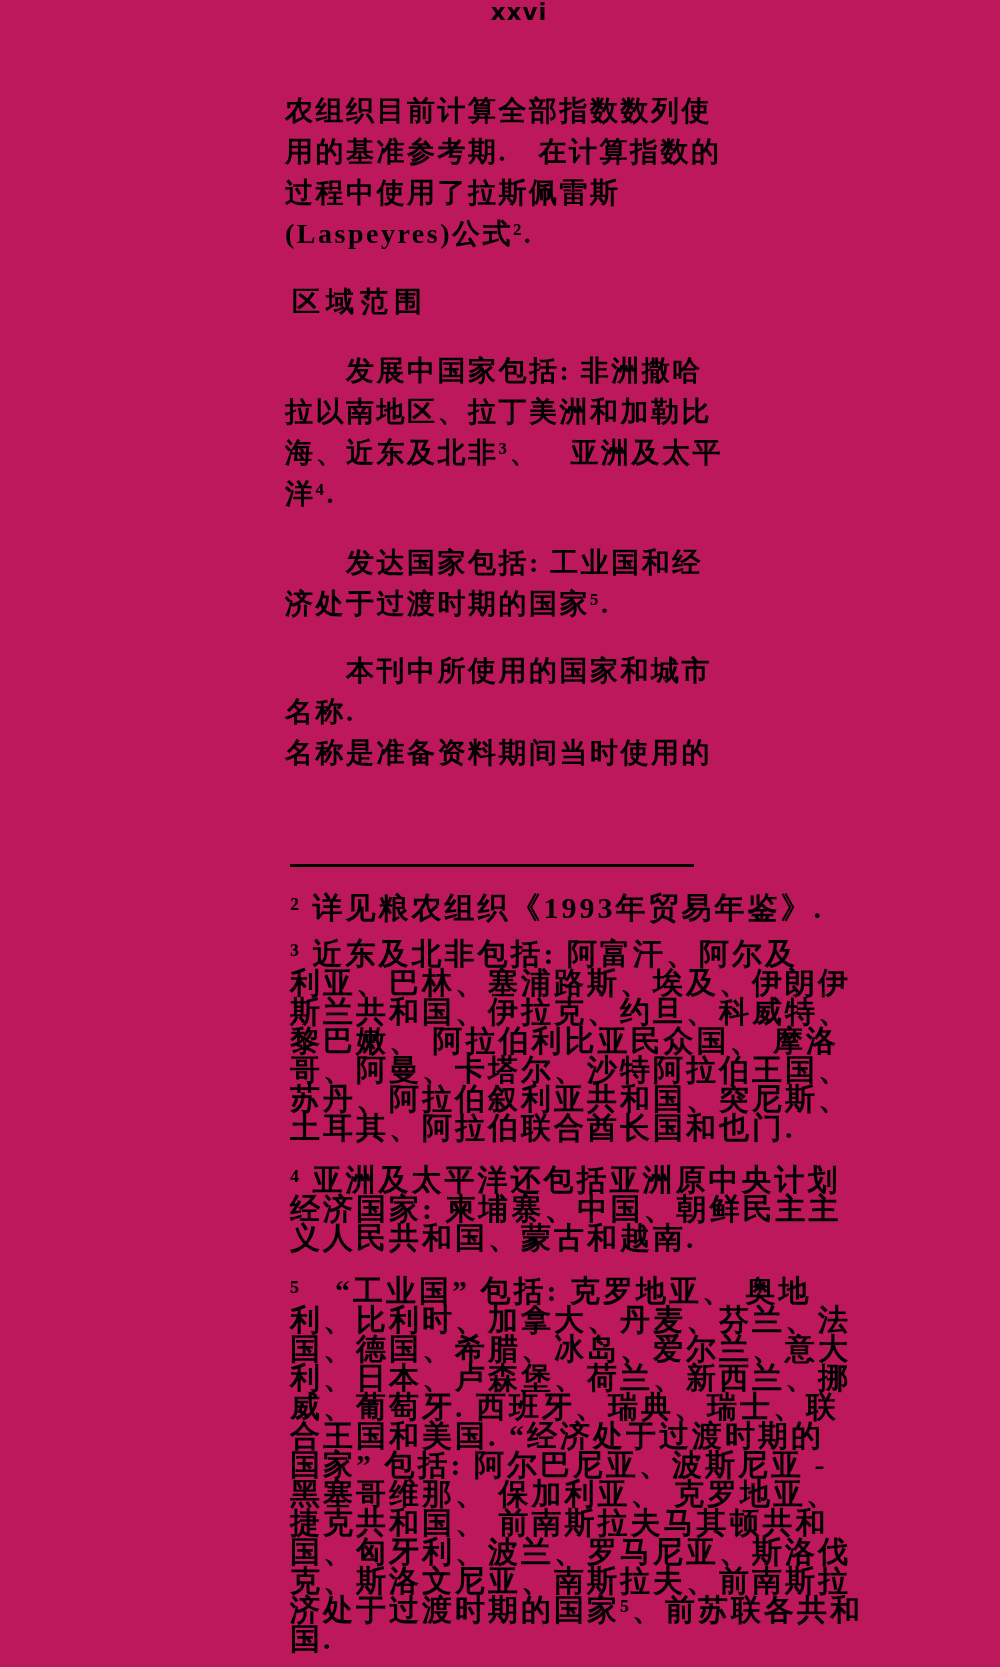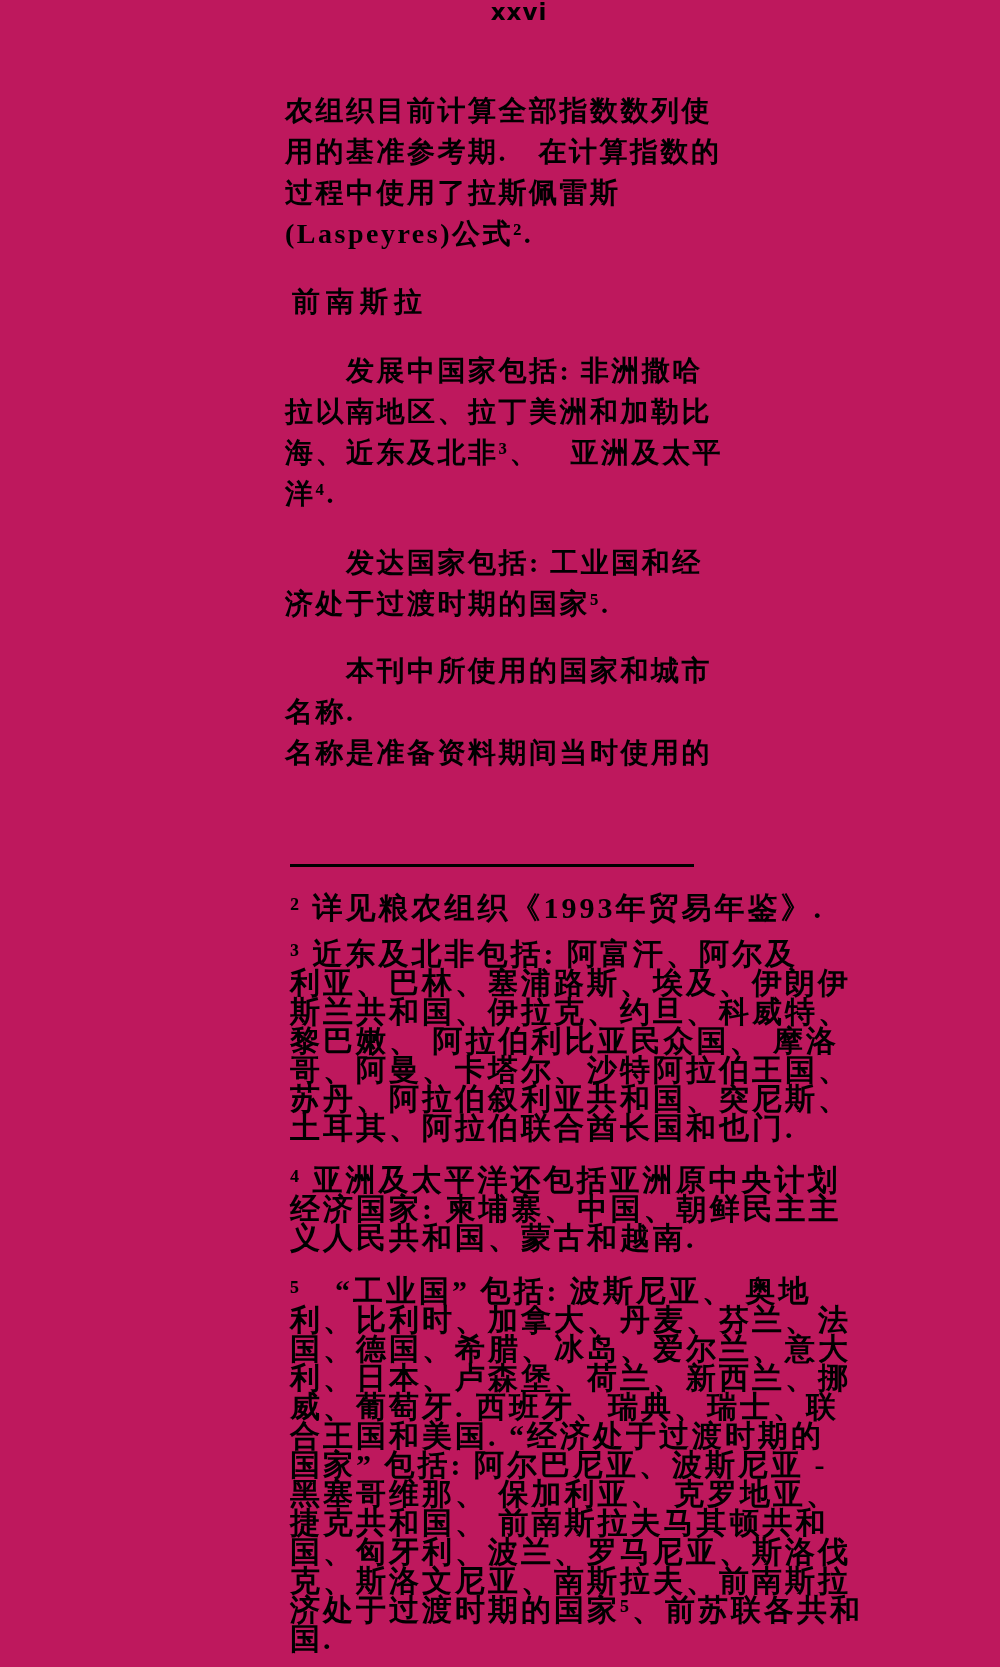--- a/index.html
+++ b/index.html
@@ -57,21 +57,21 @@
 
   <div class="page-number">xxvi</div>
 
   <div class="para p1">
     <div class="line">农组织目前计算全部指数数列使</div>
     <div class="line">用的基准参考期.　在计算指数的</div>
     <div class="line">过程中使用了拉斯佩雷斯</div>
     <div class="line">(Laspeyres)公式².</div>
   </div>
 
-  <div class="heading">前南斯拉</div>
+  <div class="heading">区域范围</div>
 
   <div class="para p2">
     <div class="line indent">发展中国家包括: 非洲撒哈</div>
     <div class="line">拉以南地区、拉丁美洲和加勒比</div>
     <div class="line">海、近东及北非³、　亚洲及太平</div>
     <div class="line">洋⁴.</div>
   </div>
 
   <div class="para p3">
     <div class="line indent">发达国家包括: 工业国和经</div>
@@ -100,21 +100,21 @@
     <div class="line">土耳其、阿拉伯联合酋长国和也门.</div>
   </div>
 
   <div class="footnote fn4">
     <div class="line">⁴ 亚洲及太平洋还包括亚洲原中央计划</div>
     <div class="line">经济国家: 柬埔寨、中国、朝鲜民主主</div>
     <div class="line">义人民共和国、蒙古和越南.</div>
   </div>
 
   <div class="footnote fn5">
-    <div class="line">⁵　“工业国” 包括: 波斯尼亚、 奥地</div>
+    <div class="line">⁵　“工业国” 包括: 克罗地亚、 奥地</div>
     <div class="line">利、比利时、加拿大、丹麦、芬兰、法</div>
     <div class="line">国、德国、希腊、冰岛、爱尔兰、意大</div>
     <div class="line">利、日本、卢森堡、荷兰、新西兰、挪</div>
     <div class="line">威、葡萄牙. 西班牙、瑞典、瑞士、联</div>
     <div class="line">合王国和美国. “经济处于过渡时期的</div>
     <div class="line">国家” 包括: 阿尔巴尼亚、波斯尼亚 -</div>
     <div class="line">黑塞哥维那、 保加利亚、 克罗地亚、</div>
     <div class="line">捷克共和国、 前南斯拉夫马其顿共和</div>
     <div class="line">国、匈牙利、波兰、罗马尼亚、斯洛伐</div>
     <div class="line">克、斯洛文尼亚、南斯拉夫、前南斯拉</div>

